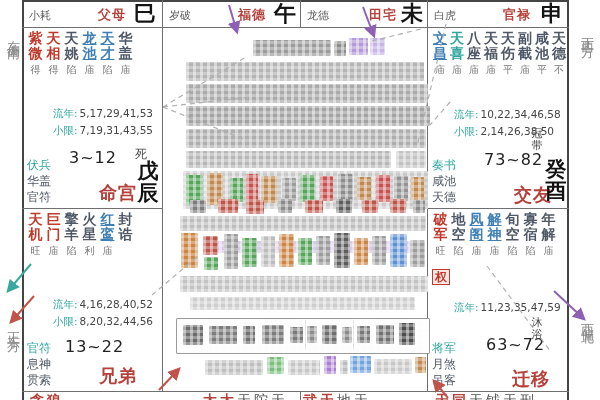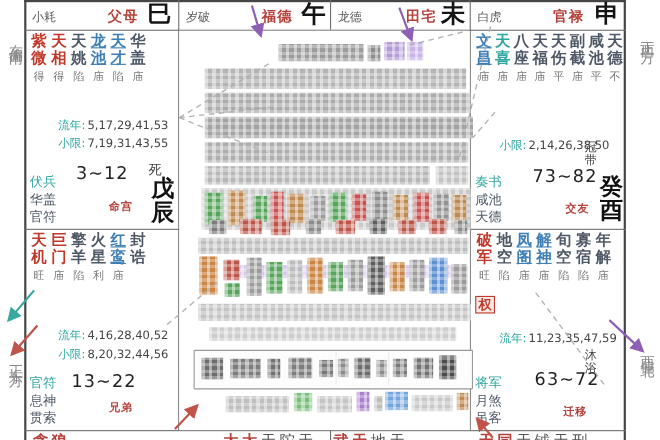--- a/index.html
+++ b/index.html
@@ -29,21 +29,21 @@
   [data-c="r"]{color:#c0392b;}
   [data-c="b"]{color:#3e7fb5;text-decoration:underline;}
   [data-c="t"]{color:#2fa6a0;}
   [data-c="d"]{color:#4f5866;}
   .ln{position:absolute;font-size:10.5px;color:#444;white-space:nowrap;}
   .ln b{font-weight:normal;margin-right:2px;}
   .teal{color:#2fa6a0;}
   .deities{position:absolute;left:4px;bottom:3px;display:flex;flex-direction:column;font-size:12px;color:#4f5866;line-height:16px;}
   .deities .dline.teal{color:#2fa6a0;}
   .age{position:absolute;font-size:16px;color:#222;letter-spacing:1px;}
-  .pname{position:absolute;font-size:10px;font-weight:bold;color:#b5413a;letter-spacing:1px;}
+  .pname{position:absolute;font-size:18px;font-weight:bold;color:#b5413a;letter-spacing:1px;}
   .stage-lbl{position:absolute;font-size:12px;color:#444;}
   .stage-v{position:absolute;font-size:11px;color:#444;width:12px;line-height:12px;text-align:center;word-break:break-all;}
   .ganzhi{position:absolute;width:22px;font-size:21px;font-weight:bold;color:#111;line-height:22px;text-align:center;word-break:break-all;}
   .hua{position:absolute;font-size:12px;font-weight:bold;color:#c0392b;border:1px solid #c0392b;
        background:#f9e8e6;padding:0 2px;line-height:14px;}
   
   .redact-panel{position:absolute;left:163px;top:28px;width:264px;height:363px;background:#fff;z-index:3;}
   .mosaic{position:absolute;left:0;top:0;width:600px;height:400px;z-index:4;pointer-events:none;}
   .pix{position:absolute;border-radius:1px;filter:blur(.7px);
        background-image:repeating-linear-gradient(90deg,rgba(255,255,255,.45) 0 3px,rgba(0,0,0,0) 3px 7px),
@@ -199,20 +199,21 @@
         </span>
         <span class="star-col">
           <b class="sn" data-c="d">咸池</b>
           <i class="sb">平</i>
         </span>
         <span class="star-col">
           <b class="sn" data-c="d">天德</b>
           <i class="sb">不</i>
         </span>
       </div>
+    <div class="ln" style="left:26px;top:80px"><b class="teal">流年:</b><span>10,22,34,46,58</span></div>
     <div class="ln" style="left:26px;top:97px"><b class="teal">小限:</b><span>2,14,26,38,50</span></div>
     <div class="deities">
         <span class="dline teal">奏书</span>
         <span class="dline">咸池</span>
         <span class="dline">天德</span>
       </div>
     <div class="age" style="left:56px;top:122px">73~82</div>
     <div class="pname" style="left:86px;top:155px">交友</div>
     <div class="stage-v" style="right:26px;top:100px">冠带</div>
     <div class="ganzhi" style="right:2px;top:130px">癸酉</div>

